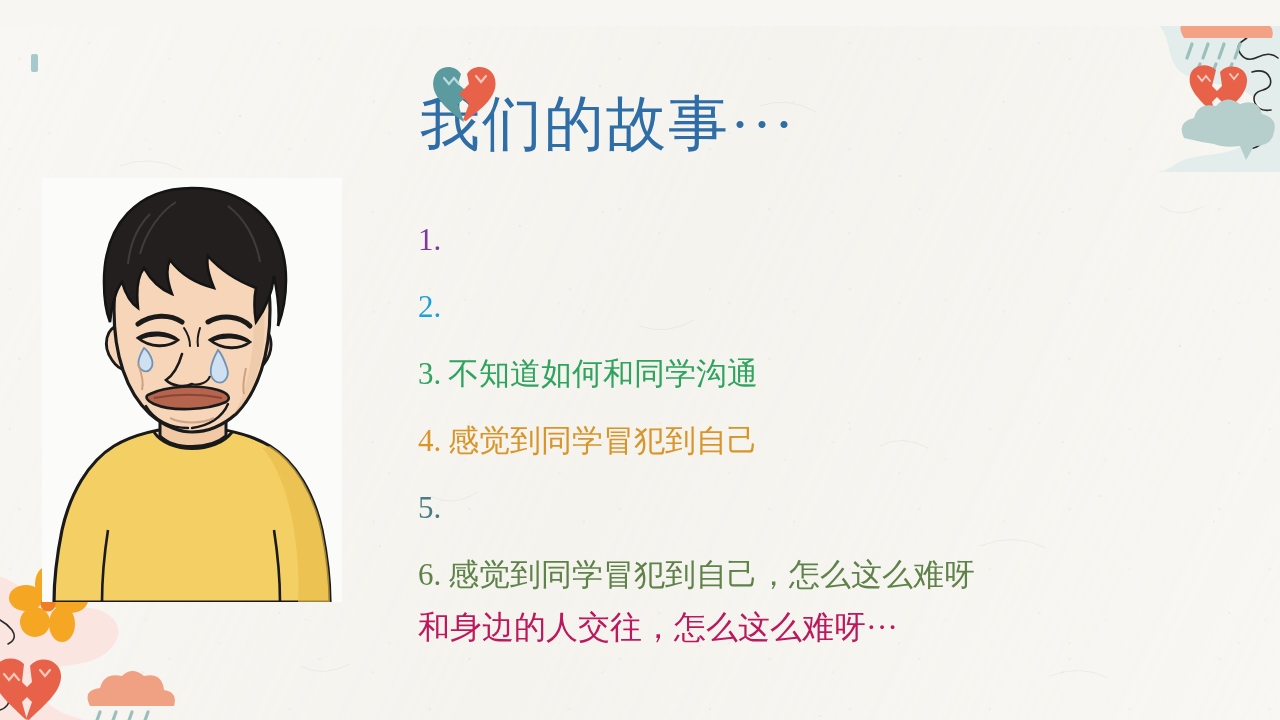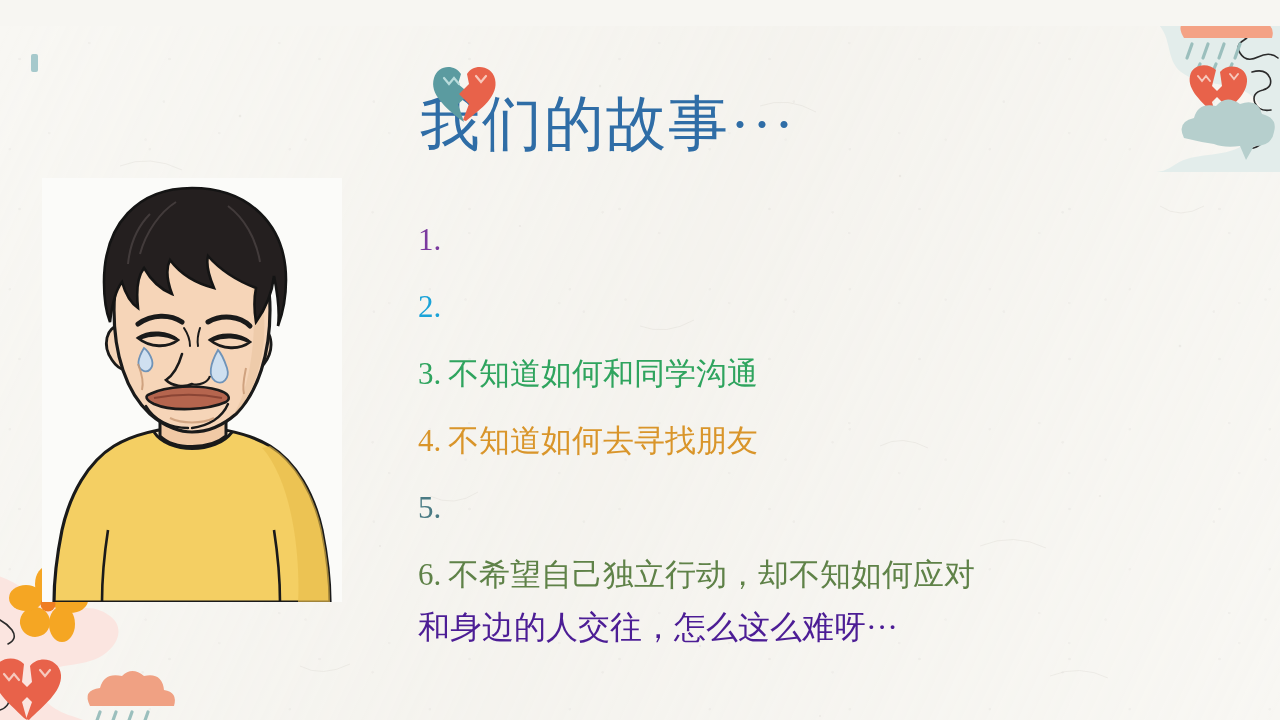--- a/index.html
+++ b/index.html
@@ -368,26 +368,26 @@
     </li>
     <li style="color: rgb(27, 163, 216);">
       <span class="item-num">2.</span>
     </li>
     <li style="color: rgb(47, 164, 94);">
       <span class="item-num">3.</span>
       <span class="item-text">不知道如何和同学沟通</span>
     </li>
     <li style="color: rgb(217, 149, 42);">
       <span class="item-num">4.</span>
-      <span class="item-text">不知道如何去寻找朋友</span>
+      <span class="item-text">感觉到同学冒犯到自己</span>
     </li>
     <li style="color: rgb(74, 123, 132);">
       <span class="item-num">5.</span>
     </li>
     <li style="color: rgb(95, 130, 72);">
       <span class="item-num">6.</span>
-      <span class="item-text">不希望自己独立行动，却不知如何应对</span>
+      <span class="item-text">感觉到同学冒犯到自己，怎么这么难呀</span>
     </li>
   </ul>
 
-  <div id="closing-line" style="color: #4c1d95;">和身边的人交往，怎么这么难呀···</div>
+  <div id="closing-line" style="color: #be185d;">和身边的人交往，怎么这么难呀···</div>
 
 </div>
 
 </body></html>

